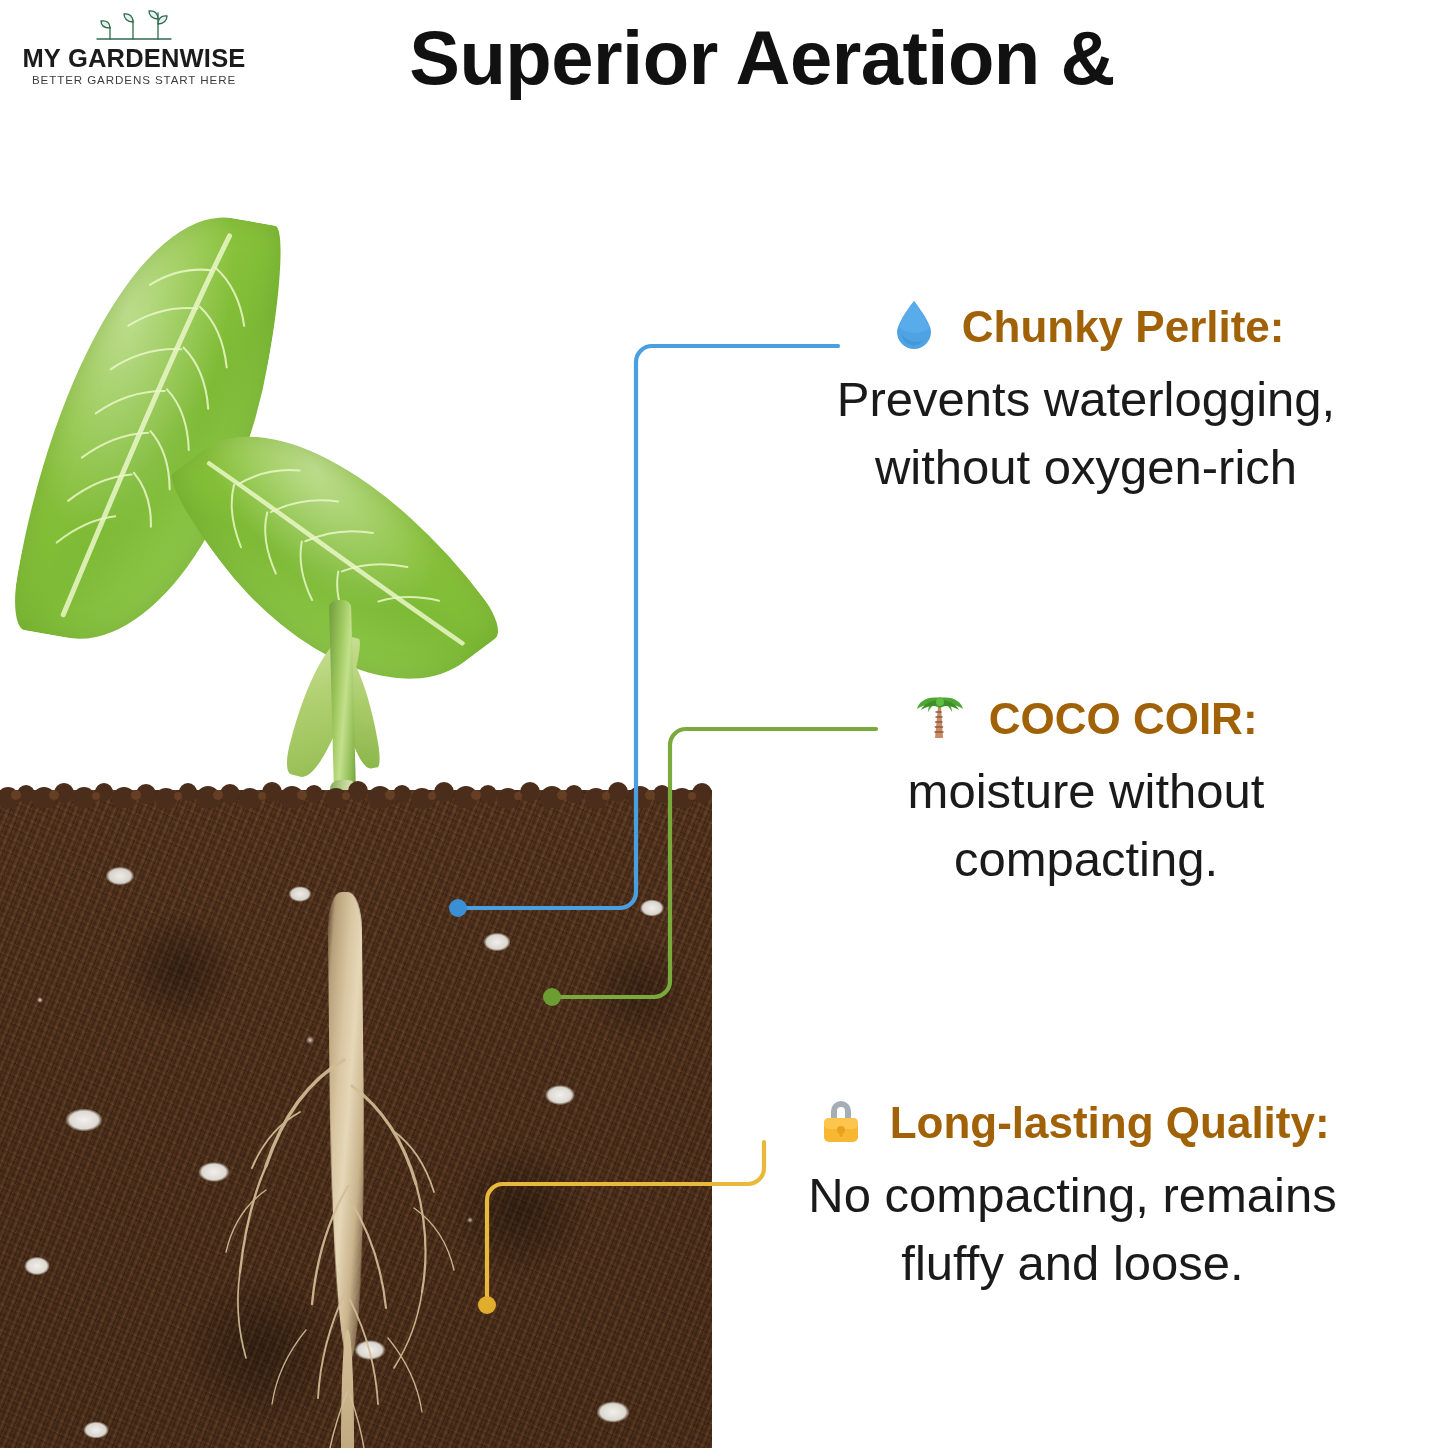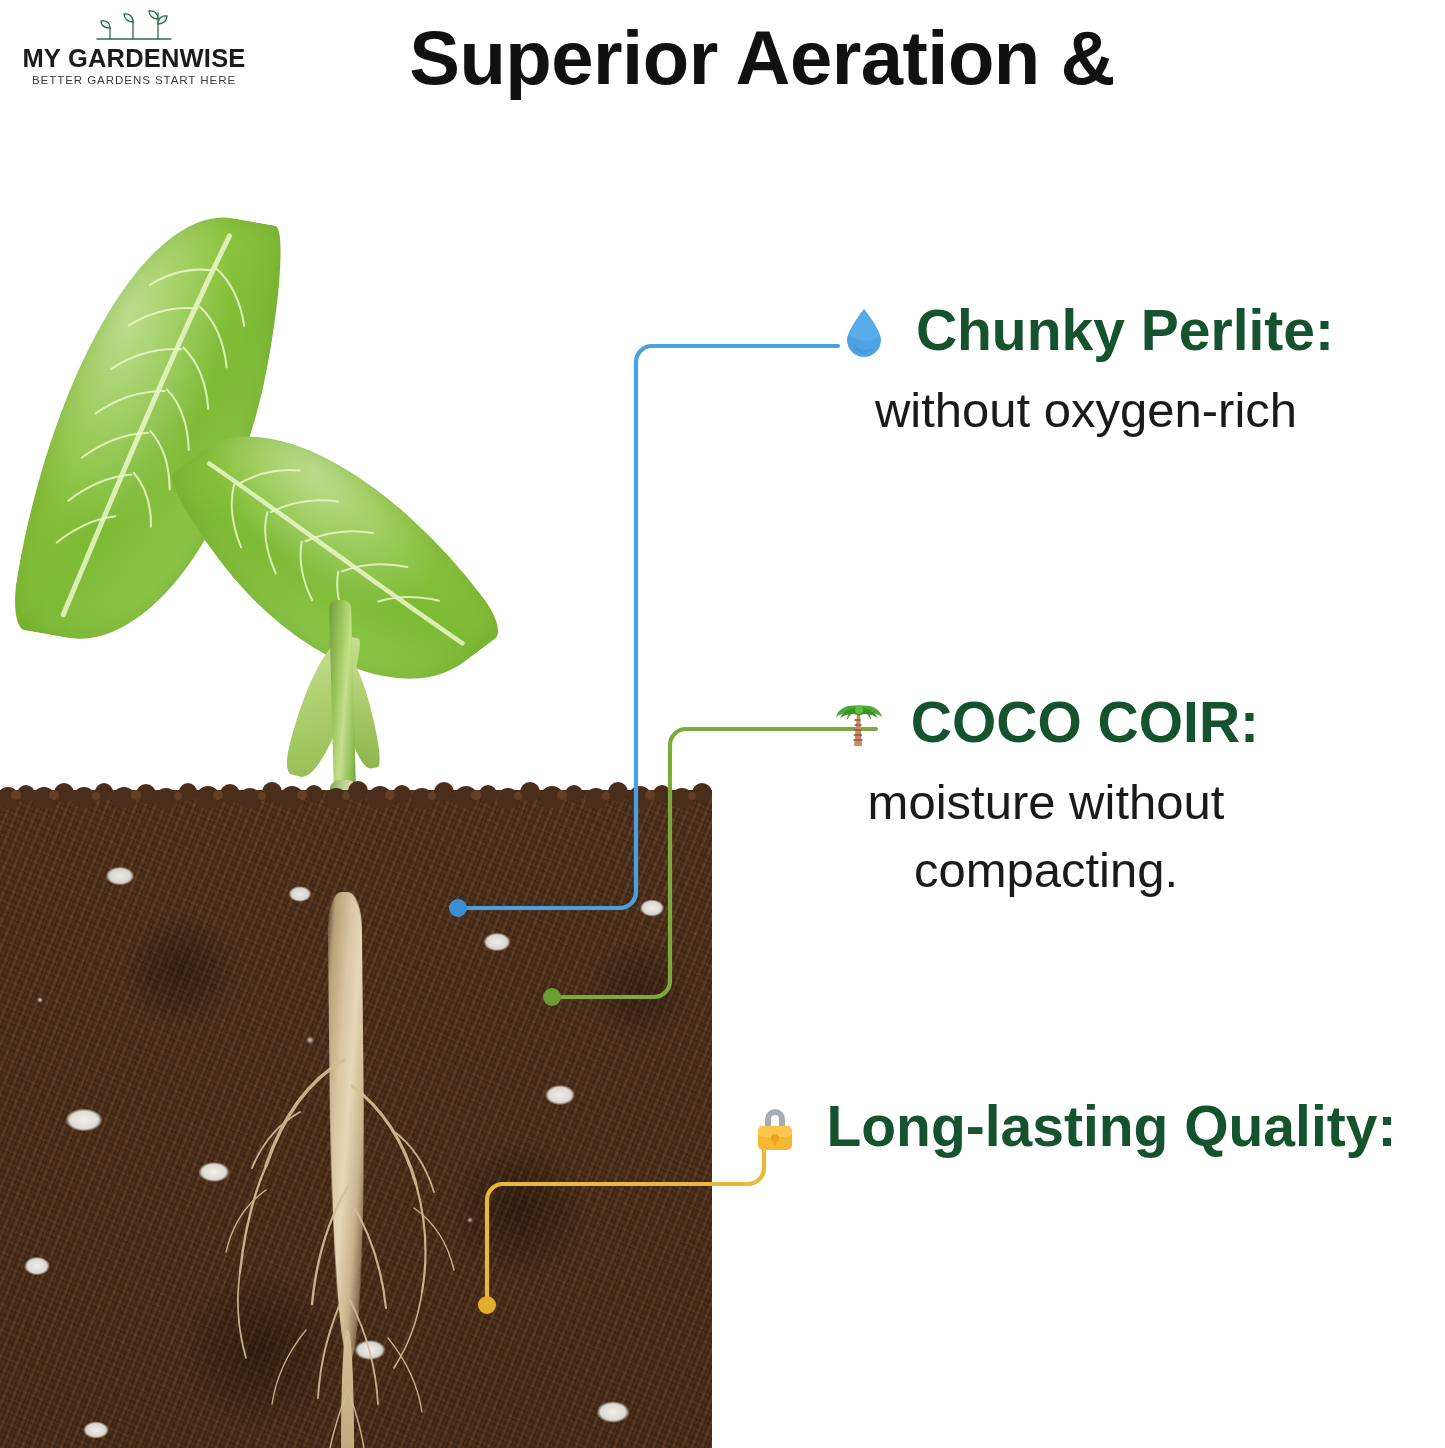--- a/index.html
+++ b/index.html
@@ -214,44 +214,44 @@
     pointer-events: none;
   }
 
   
   .feature {
     position: absolute;
     text-align: center;
   }
   .feature-head {
     display: block;
-    font-size: 57px;
+    font-size: 44px;
     font-weight: bold;
-    color: #14532d;
+    color: #a16207;
     line-height: 1.15;
     white-space: nowrap;
   }
   .feature-head .emoji {
     display: inline-block;
     vertical-align: -8px;
     width: 52px;
     height: 52px;
     margin-right: 10px;
   }
   .feature-body {
     display: block;
     font-size: 49px;
     font-weight: 300;
     color: #1a1a1a;
     line-height: 1.40;
     margin-top: 12px;
   }
 
   #feature-perlite { left: 727px; top: 298px; width: 718px; }
-  #feature-coir    { left: 687px; top: 690px; width: 718px; }
+  #feature-coir    { left: 727px; top: 690px; width: 718px; }
   #feature-quality { left: 700px; top: 1094px; width: 745px; }
 </style>
 </head>
 <body>
 
 <div id="page">
 
   <div id="logo">
     <svg id="logo-mark" viewBox="0 0 92 38">
       <g fill="none" stroke="#2f6b4f" stroke-width="1.3" stroke-linecap="round">
@@ -423,20 +423,21 @@
   <div class="feature" id="feature-perlite">
     <span class="feature-head">
       <svg class="emoji" viewBox="0 0 52 52">
         <path d="M26 3 C26 3 9 24 9 34 A17 17 0 0 0 43 34 C43 24 26 3 26 3 Z" fill="#4FA3E3"></path>
         <path d="M26 3 C26 3 14 18 11 29 C17 36 35 37 41 30 C38 19 26 3 26 3 Z" fill="#5BAFEC" opacity=".75"></path>
         <path d="M14 36 A12 12 0 0 0 36 42 A17 17 0 0 1 14 36 Z" fill="#3B8FD4" opacity=".55"></path>
       </svg>
       <span>Chunky Perlite:</span>
     </span>
     <span class="feature-body">
+      <span style="display:block">Prevents waterlogging,</span>
       <span style="display:block">without oxygen-rich</span>
     </span>
   </div>
 
   <div class="feature" id="feature-coir">
     <span class="feature-head">
       <svg class="emoji" viewBox="0 0 52 52">
         <path d="M24 16 L21 48 L29 48 L27 16 Z" fill="#C98B66"></path>
         <g stroke="#8C5A3C" stroke-width="1.5" stroke-linecap="round">
           <line x1="22" y1="22" x2="27" y2="22"></line>
@@ -469,15 +470,19 @@
     <span class="feature-head">
       <svg class="emoji" viewBox="0 0 52 52">
         <path d="M16 25 V17 A10 10 0 0 1 36 17 V25 H30 V17 A4 4 0 0 0 22 17 V25 Z" fill="#A6AEB5"></path>
         <rect x="9" y="24" width="34" height="24" rx="5" fill="#F7B733"></rect>
         <rect x="9" y="24" width="34" height="11" rx="5" fill="#FBC54E"></rect>
         <circle cx="26" cy="36" r="4" fill="#E8A21E"></circle>
         <rect x="24.5" y="36" width="3" height="7" rx="1.4" fill="#E8A21E"></rect>
       </svg>
       <span>Long-lasting Quality:</span>
     </span>
+    <span class="feature-body">
+      <span style="display:block">No compacting, remains</span>
+      <span style="display:block">fluffy and loose.</span>
+    </span>
   </div>
 
 </div>
 
 </body></html>

